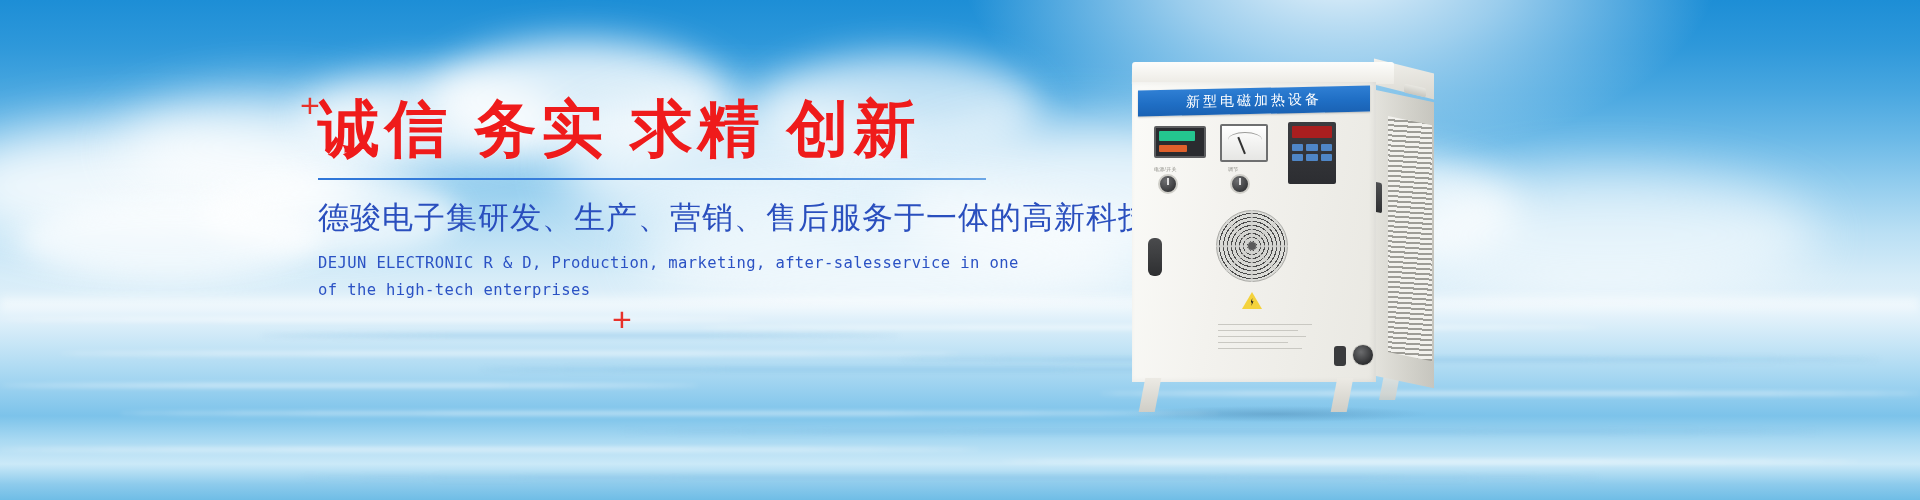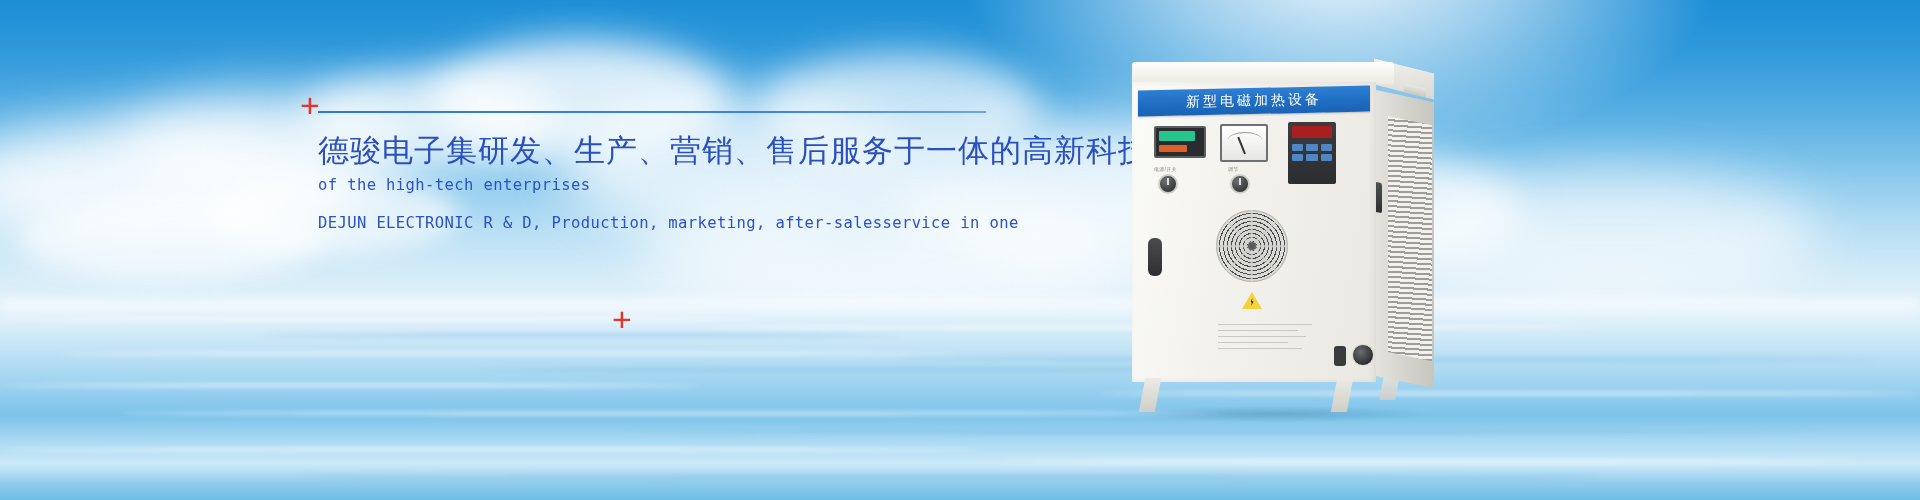--- a/index.html
+++ b/index.html
@@ -266,24 +266,25 @@
     <div class="streak d" style="left:620px; top:130px; width:1200px;"></div>
     <div class="streak" style="left:0px;   top:148px; width:980px;"></div>
     <div class="streak" style="left:1000px;top:160px; width:860px;"></div>
     <div class="streak d" style="left:300px; top:176px; width:1300px;"></div>
   </div>
 
   <div class="plus plus-1">+</div>
   <div class="plus plus-2">+</div>
 
   <div class="copy">
+    <div class="headline">诚信 务实 求精 创新</div>
     <div class="divider"></div>
     <div class="sub-cn">德骏电子集研发、生产、营销、售后服务于一体的高新科技企业</div>
+    <div class="sub-en">DEJUN ELECTRONIC R &amp; D, Production, marketing, after-salesservice in one</div>
     <div class="sub-en" style="margin-top:0;">of the high-tech enterprises</div>
-    <div class="sub-en">DEJUN ELECTRONIC R &amp; D, Production, marketing, after-salesservice in one</div>
   </div>
 
   <div id="machine">
     <div class="m-shadow"></div>
 
     <div class="m-foot f3"></div>
     <div class="m-side"></div>
     <div class="m-louvers"></div>
     <div class="m-top-right"></div>
     <div class="m-top"></div>

